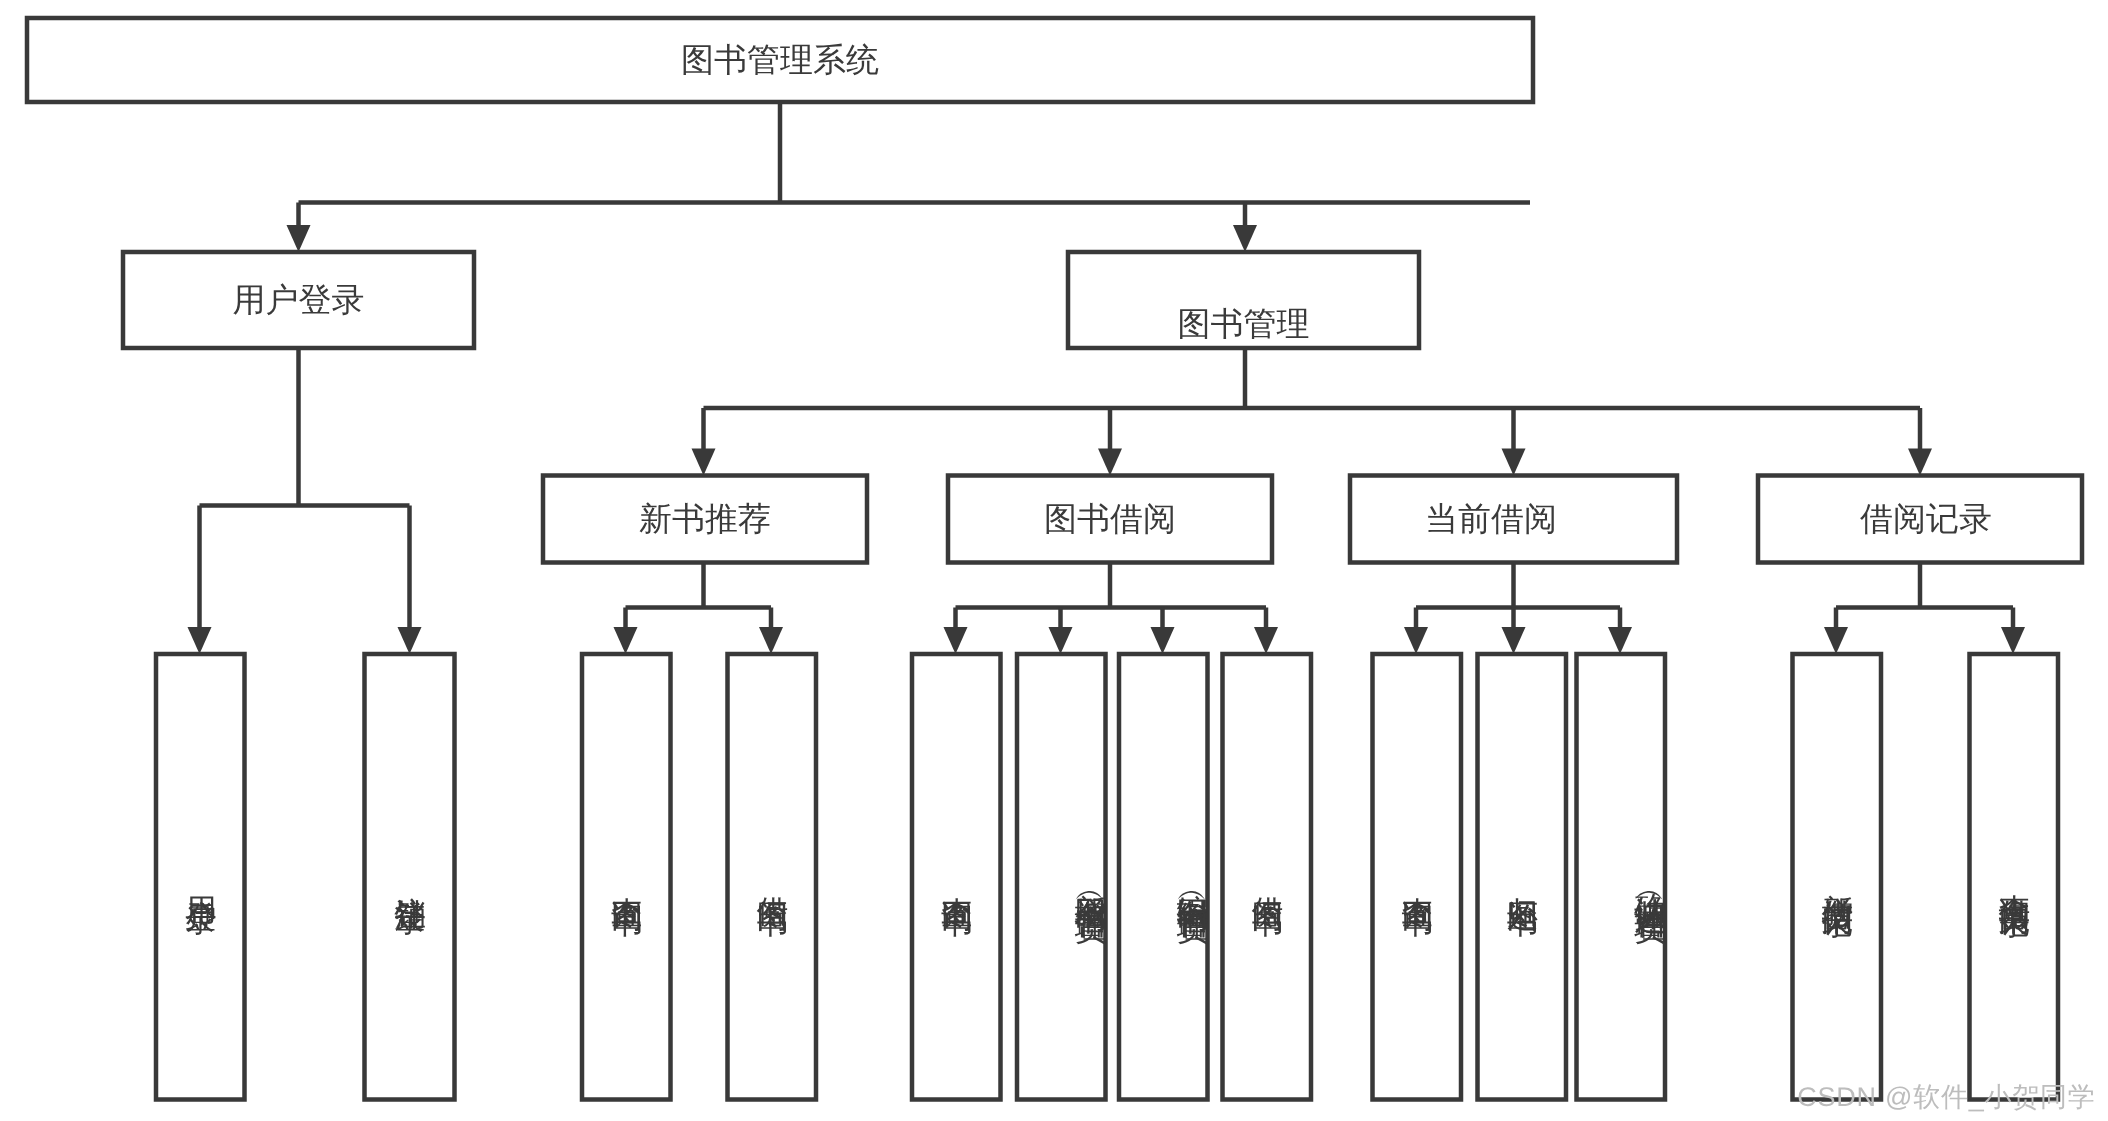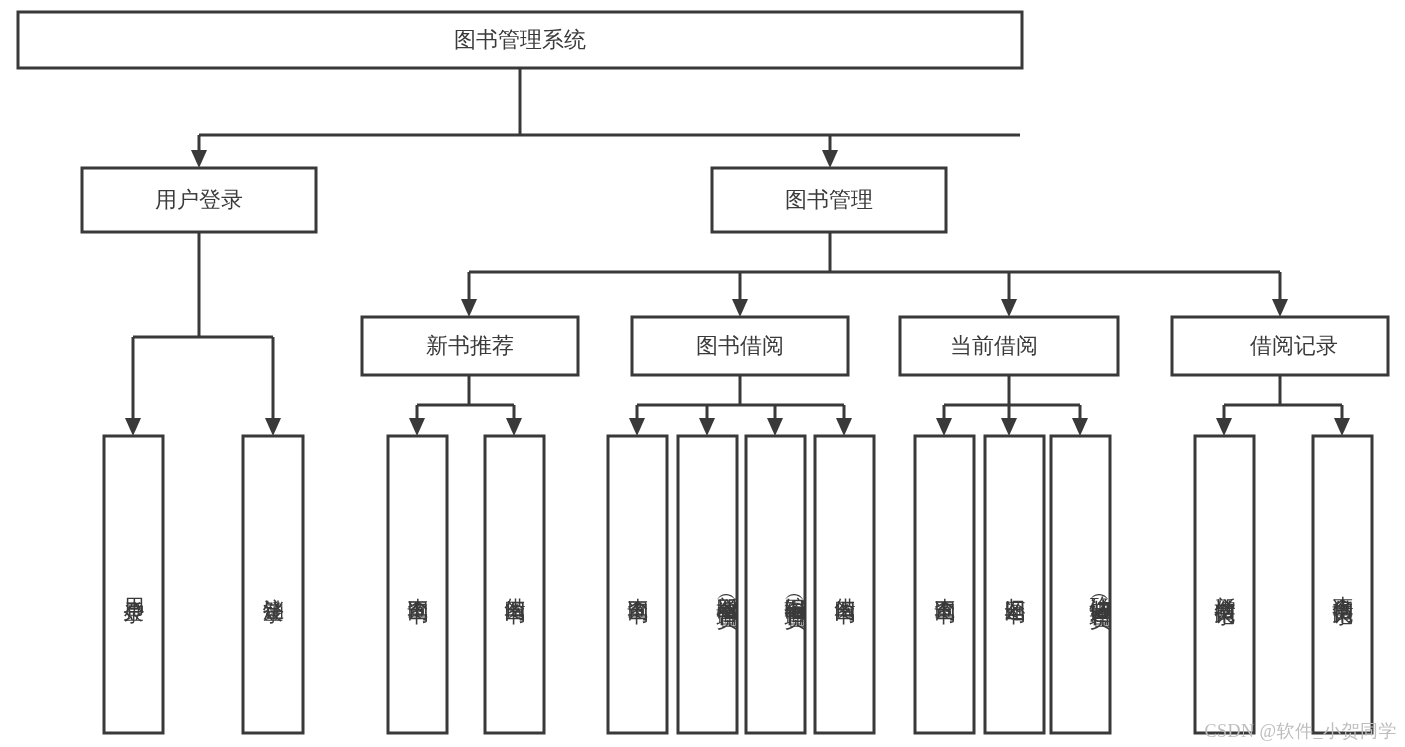--- a/index.html
+++ b/index.html
@@ -66,21 +66,21 @@
     align-items: center;
     justify-content: center;
     text-align: center;
     white-space: nowrap;
     pointer-events: none;
   }
   #watermark {
     position: absolute;
     right: 8px;
     bottom: 4px;
-    font-family: Liberation Serif, serif;
+    font-family: Liberation Sans, sans-serif;
     font-size: 18px;
     color: #bdbdbd;
     letter-spacing: 0.5px;
     white-space: nowrap;
     pointer-events: none;
   }
 </style>
 </head>
 <body>
 
@@ -186,26 +186,26 @@
     <rect class="node-box" x="985" y="436" width="59" height="297"></rect>
     <rect class="node-box" x="1051" y="436" width="59" height="297"></rect>
 
     <rect class="node-box" x="1195" y="436" width="59" height="297"></rect>
     <rect class="node-box" x="1313" y="436" width="59" height="297"></rect>
   </svg>
 
   <div class="hlabel" style="left:18px; top:12px; width:1004px; height:56px;">图书管理系统</div>
 
   <div class="hlabel" style="left:82px; top:168px; width:234px; height:64px;">用户登录</div>
-  <div class="hlabel" style="left:712px; top:168px; width:234px; height:64px;">图书管理</div>
+  <div class="hlabel" style="left:712px; top:184px; width:234px; height:64px;">图书管理</div>
 
   <div class="hlabel" style="left:362px; top:317px; width:216px; height:58px;text-align:center;">新书推荐</div>
   <div class="hlabel" style="left:632px; top:317px; width:216px; height:58px;font-family:Liberation Mono, monospace;">图书借阅</div>
   <div class="hlabel" style="left:900px; top:317px; width:188px; height:58px;">当前借阅</div>
-  <div class="hlabel" style="left:1172px; top:317px; width:224px; height:58px;padding-left:10px;">借阅记录</div>
+  <div class="hlabel" style="left:1172px; top:317px; width:224px; height:58px;">借阅记录</div>
 
   <div class="vlabel" style="left:104px; top:436px; width:59px; height:297px;">用户登录</div>
   <div class="vlabel" style="left:243px; top:436px; width:60px; height:297px;">注销登录</div>
 
   <div class="vlabel" style="left:388px; top:436px; width:59px; height:297px;">查询图书</div>
   <div class="vlabel" style="left:485px; top:436px; width:59px; height:297px;">借阅图书</div>
 
   <div class="vlabel" style="left:608px; top:436px; width:59px; height:297px;">查询图书</div>
   <div class="vlabel" style="left:678px; top:436px; width:59px; height:297px; align-items:flex-start; padding-top:6px; box-sizing:border-box;">新增图书（管理员）</div>
   <div class="vlabel" style="left:746px; top:436px; width:59px; height:297px; align-items:flex-start; padding-top:6px; box-sizing:border-box;">编辑图书（管理员）</div>

